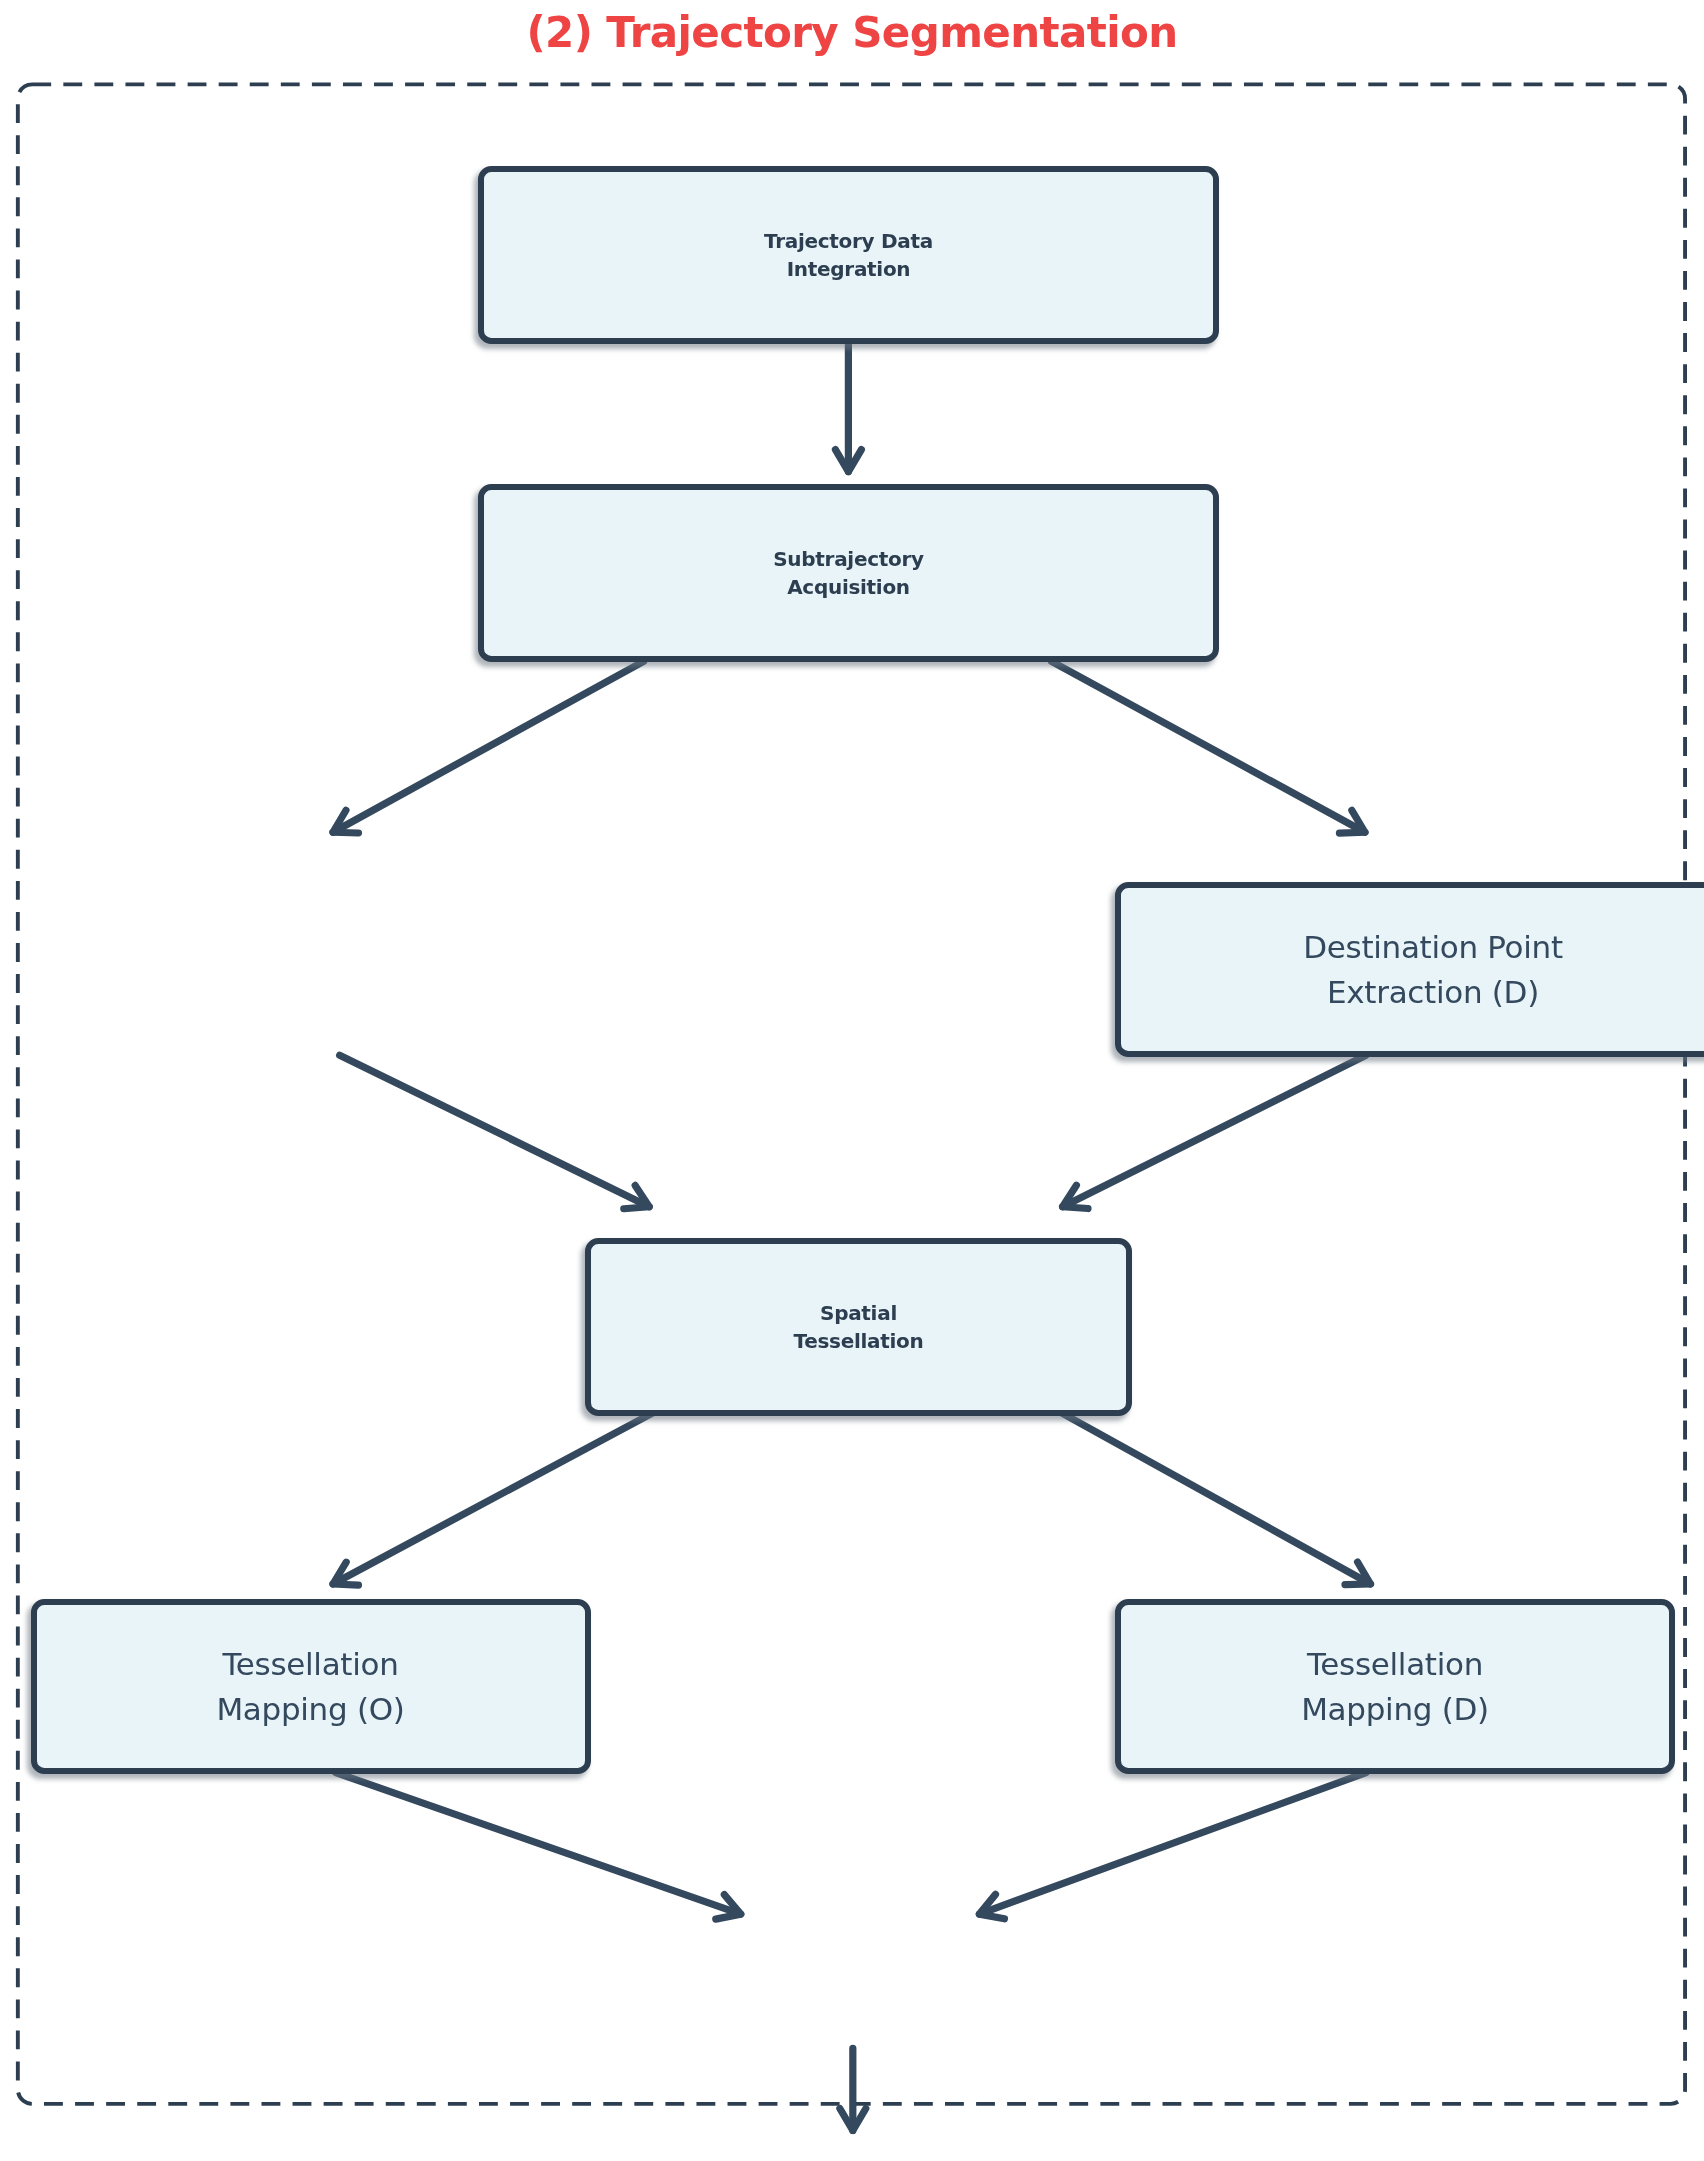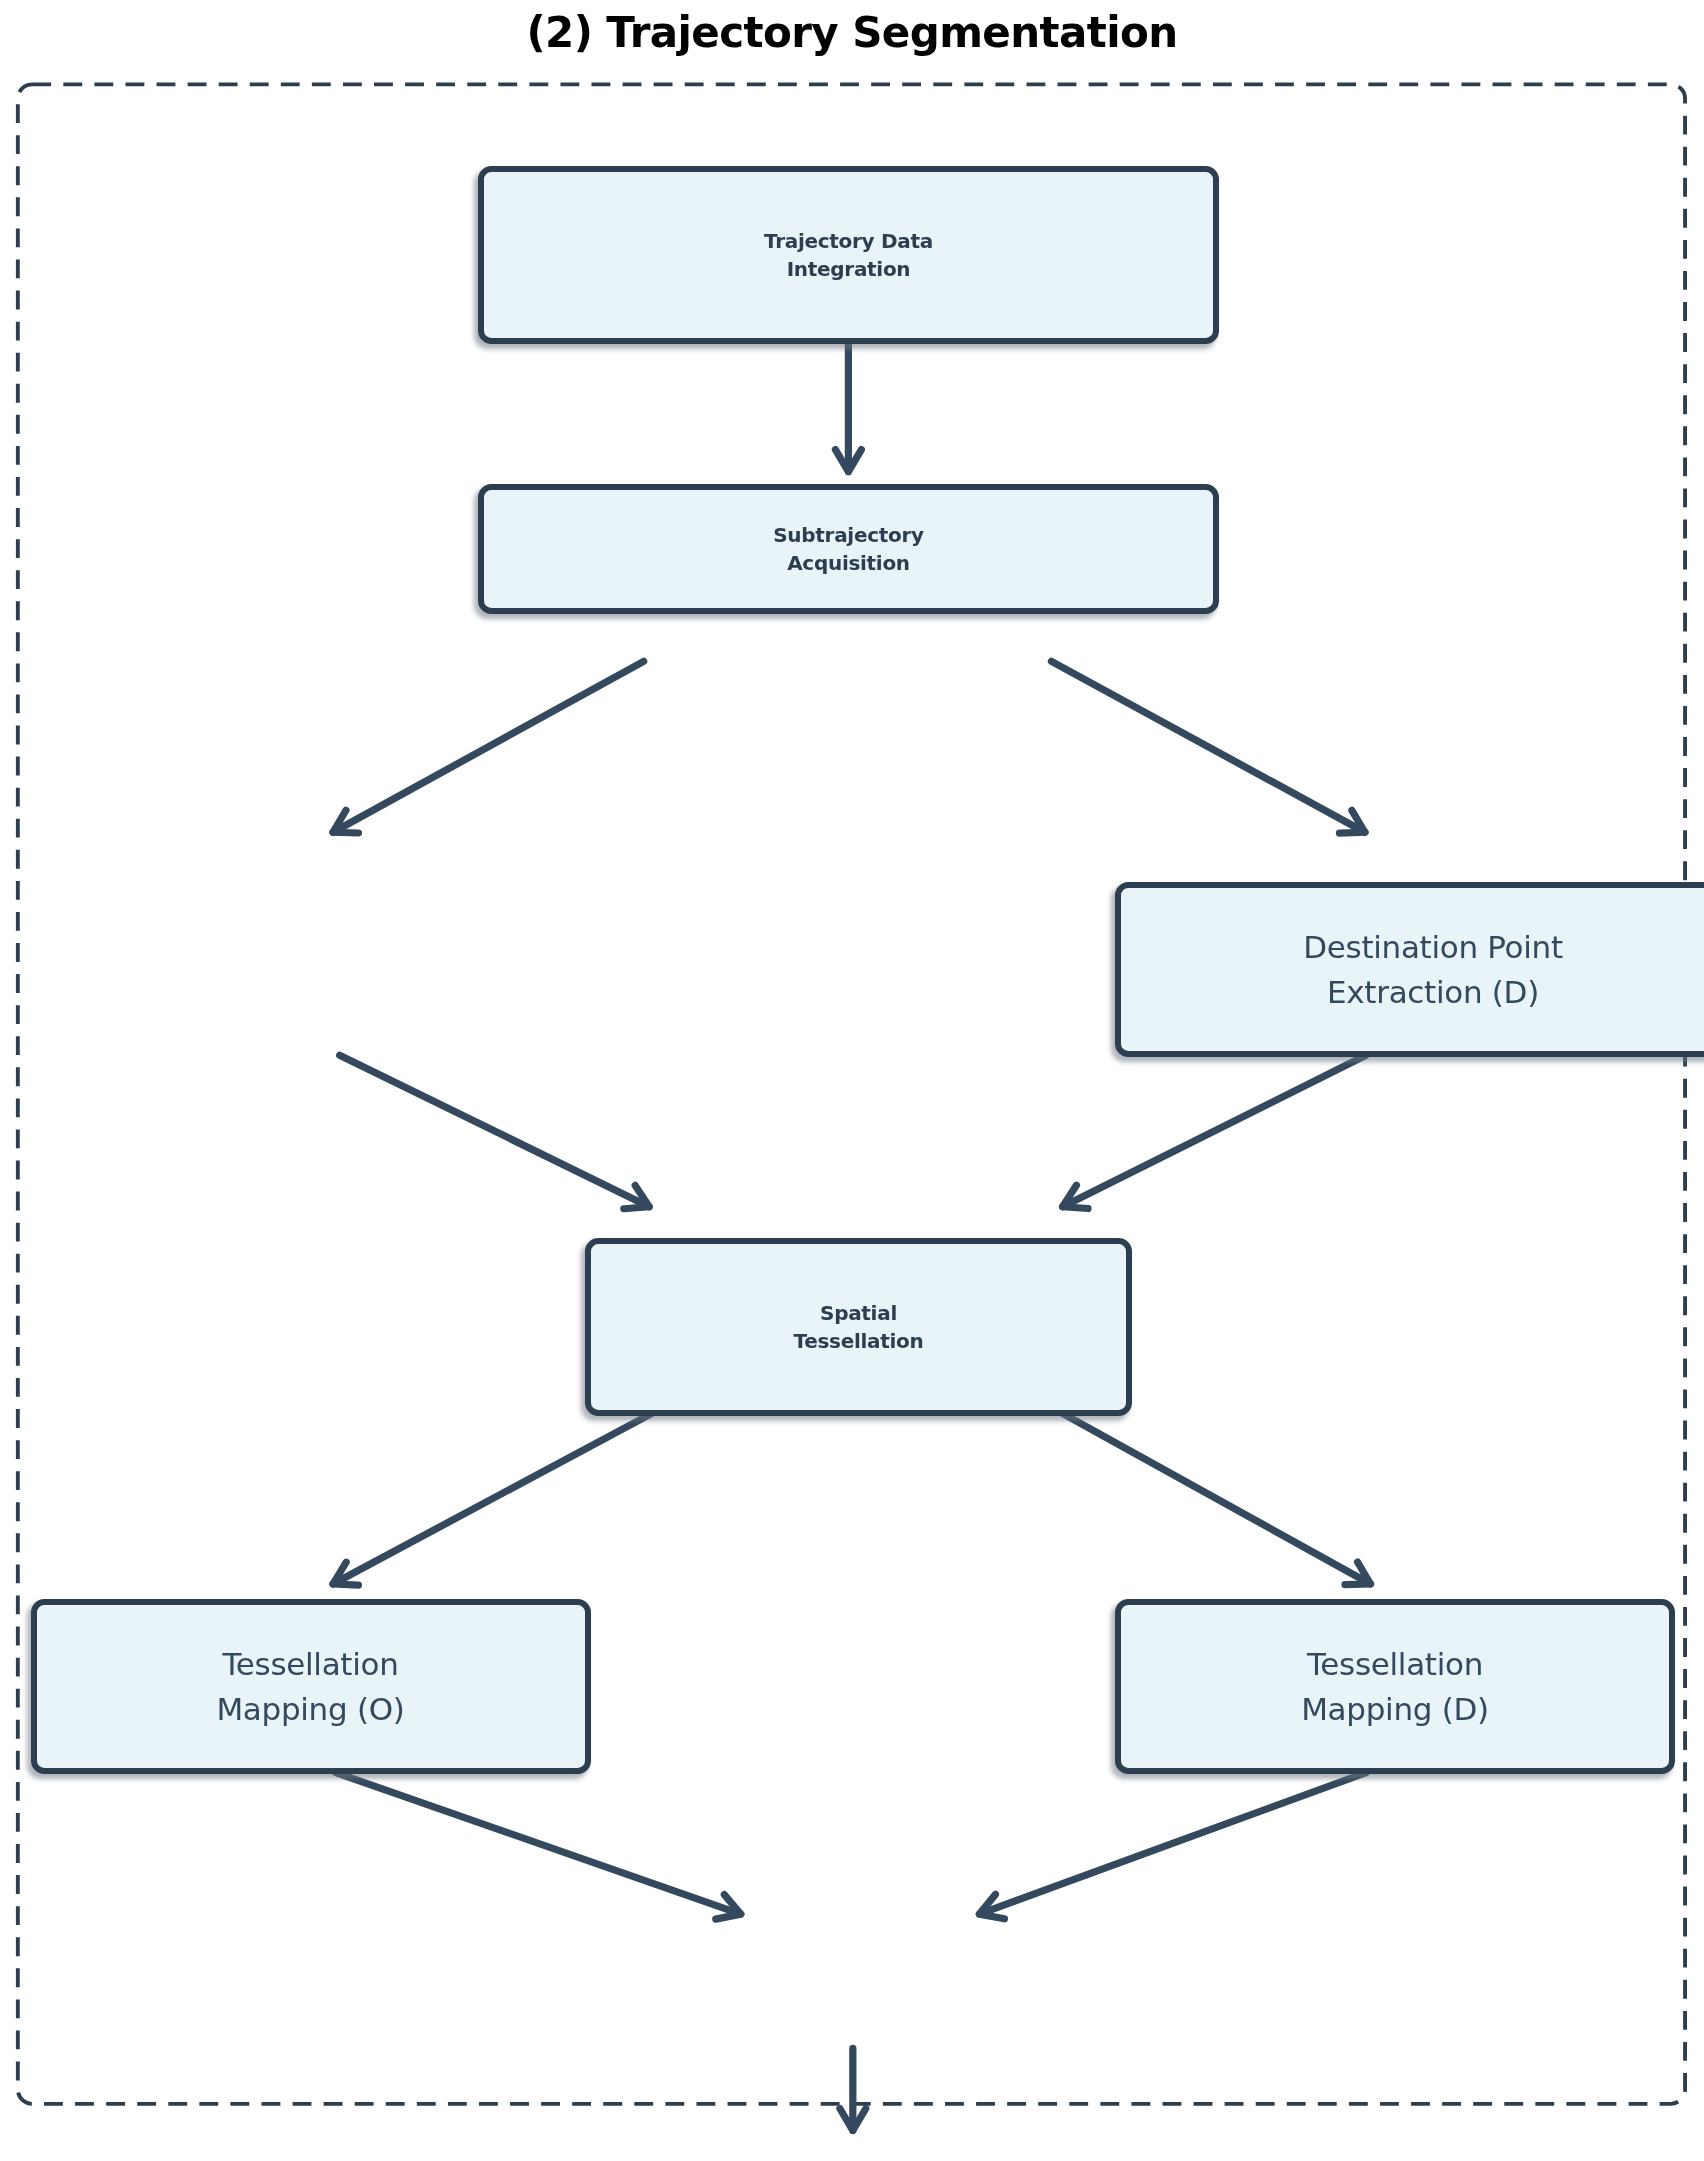--- a/index.html
+++ b/index.html
@@ -17,21 +17,21 @@
   }
   .diagram-title {
     position: absolute;
     top: 7.8px;
     left: 0;
     width: 100%;
     text-align: center;
     font-size: 42px;
     font-weight: bold;
     letter-spacing: -0.6px;
-    color: #000000;
+    color: #ef4444;
     z-index: 3;
   }
   svg.overlay {
     position: absolute;
     left: 0;
     top: 0;
     width: 1704px;
     height: 2161px;
     z-index: 1;
   }
@@ -71,21 +71,21 @@
     font-size: 20px;
     color: #2c3e50;
   }
   .node.normal .line {
     font-weight: normal;
     font-size: 31px;
     color: #34495e;
   }
   
   #node-1 { left: 478px;  top: 166px;  width: 741px; height: 178px; }
-  #node-2 { left: 478px;  top: 484px;  width: 741px; height: 130px; }
+  #node-2 { left: 478px;  top: 484px;  width: 741px; height: 178px; }
   #node-3a{ left: 30.5px;   top: 882px; width: 560px; height: 175px; }
   #node-3b{ left: 1115px; top: 882px; width: 636px; height: 175px; }
   #node-4 { left: 585px; top: 1232px; width: 547px;  height: 178px; margin-top: 6px; }
   #node-5a{ left: 30.5px;   top: 1599px; width: 560px; height: 175px; }
   #node-5b{ left: 1115px; top: 1599px; width: 560px; height: 175px; }
   #node-6 { left: 391px;  top: 1917px; width: 924px; height: 133px; }
 </style>
 </head>
 <body>
 

